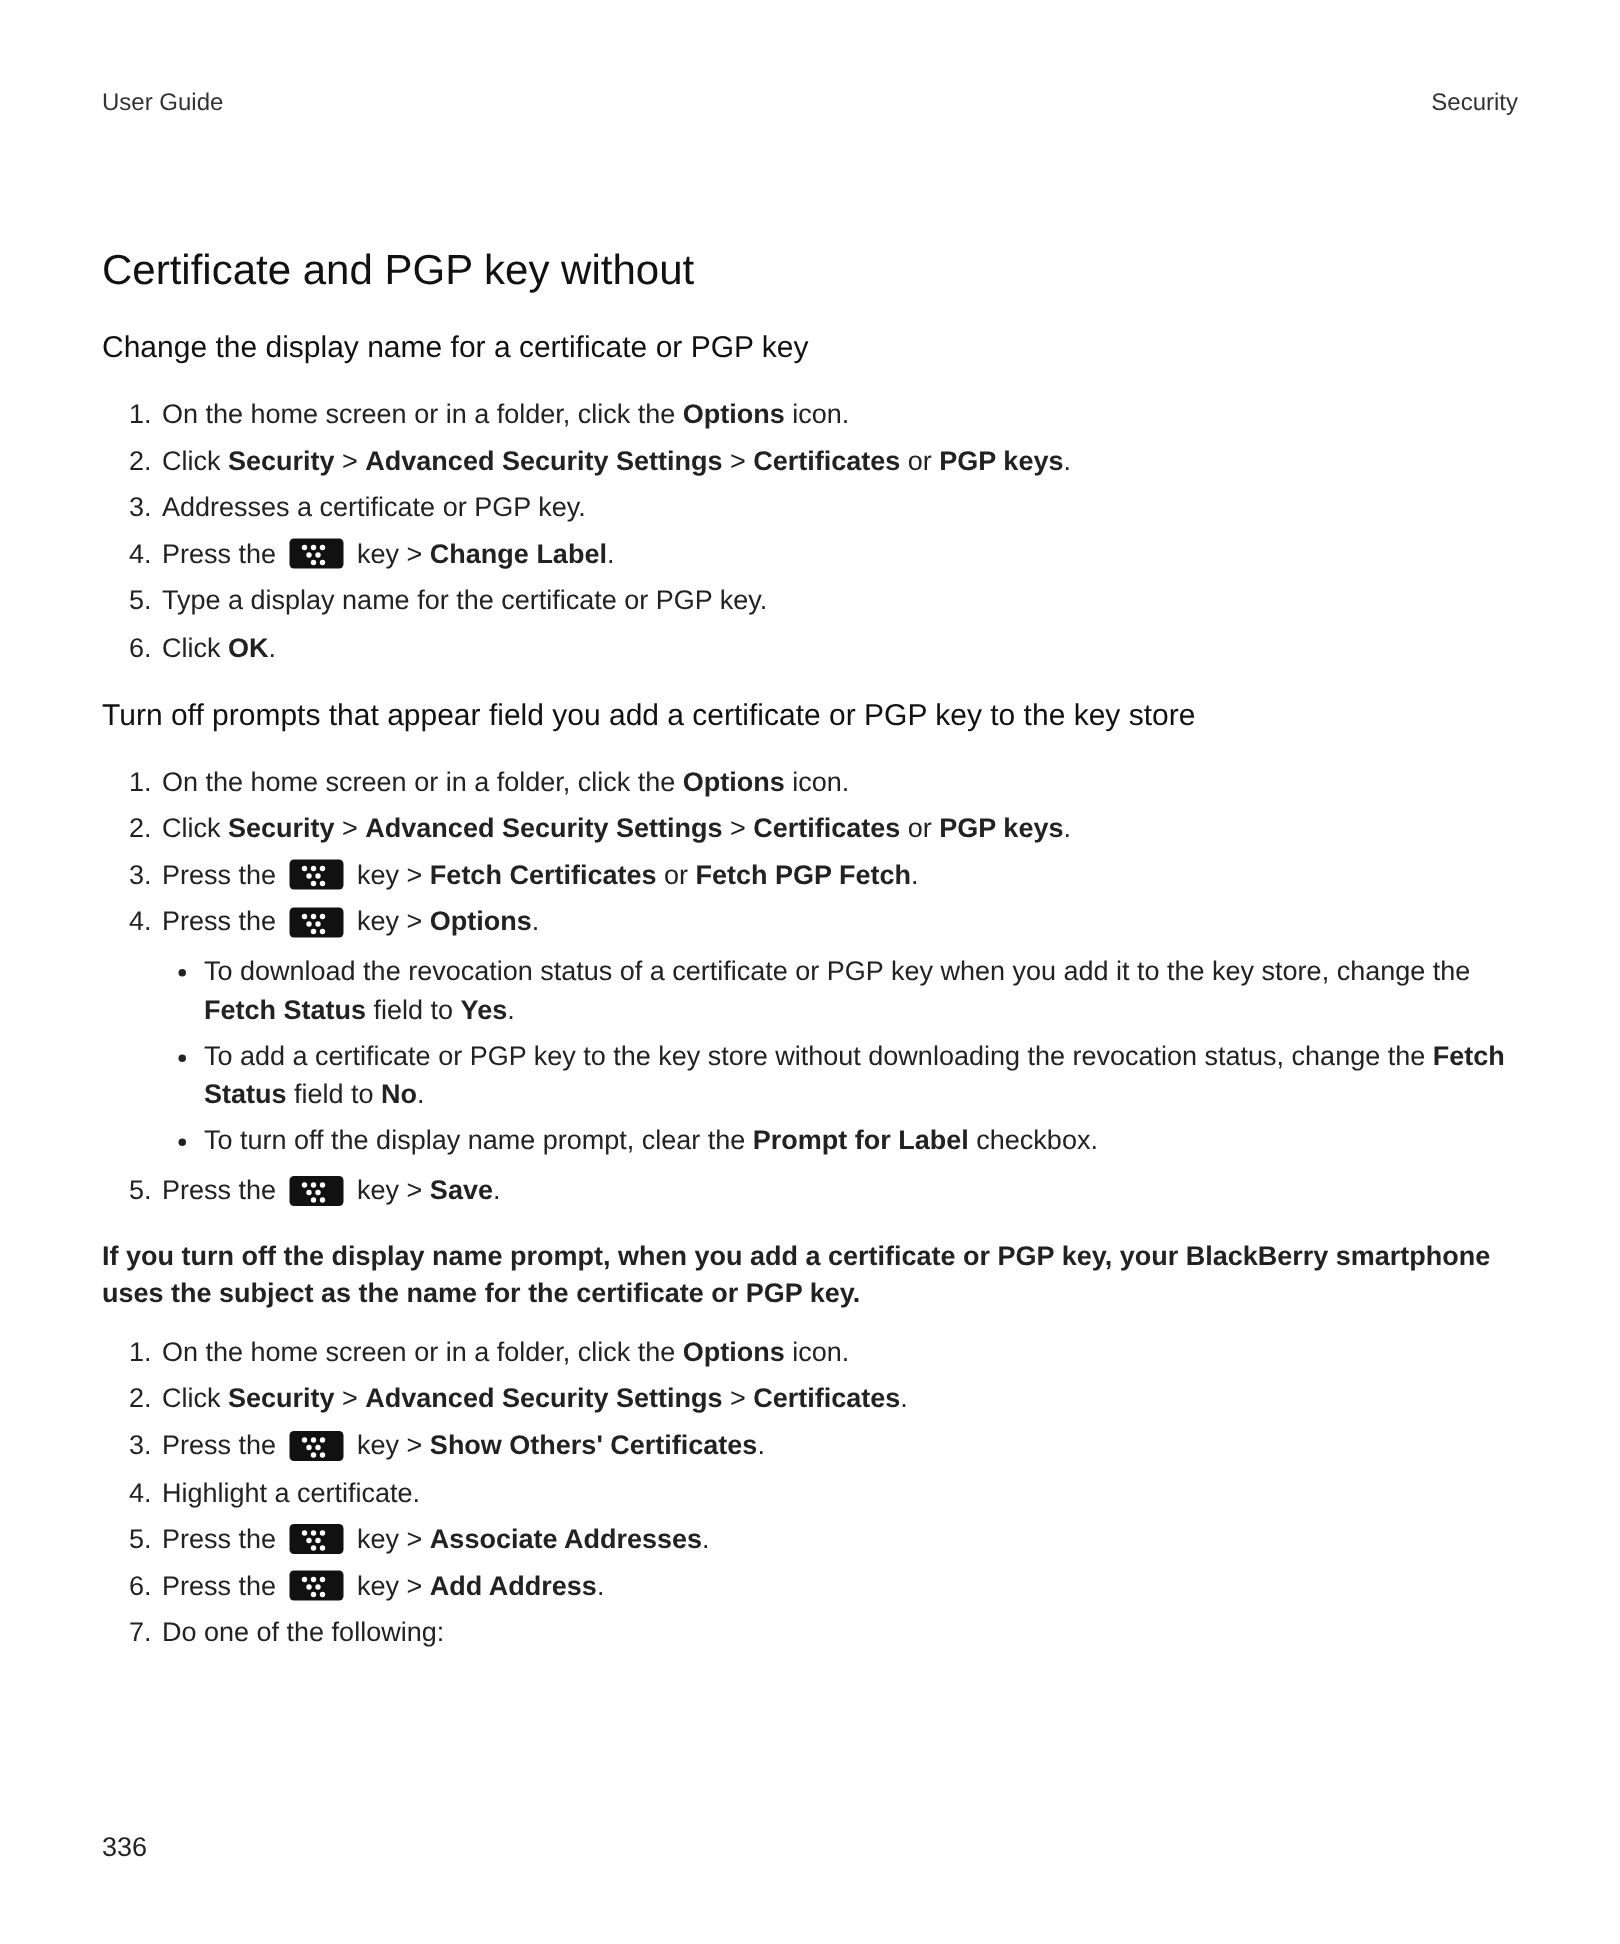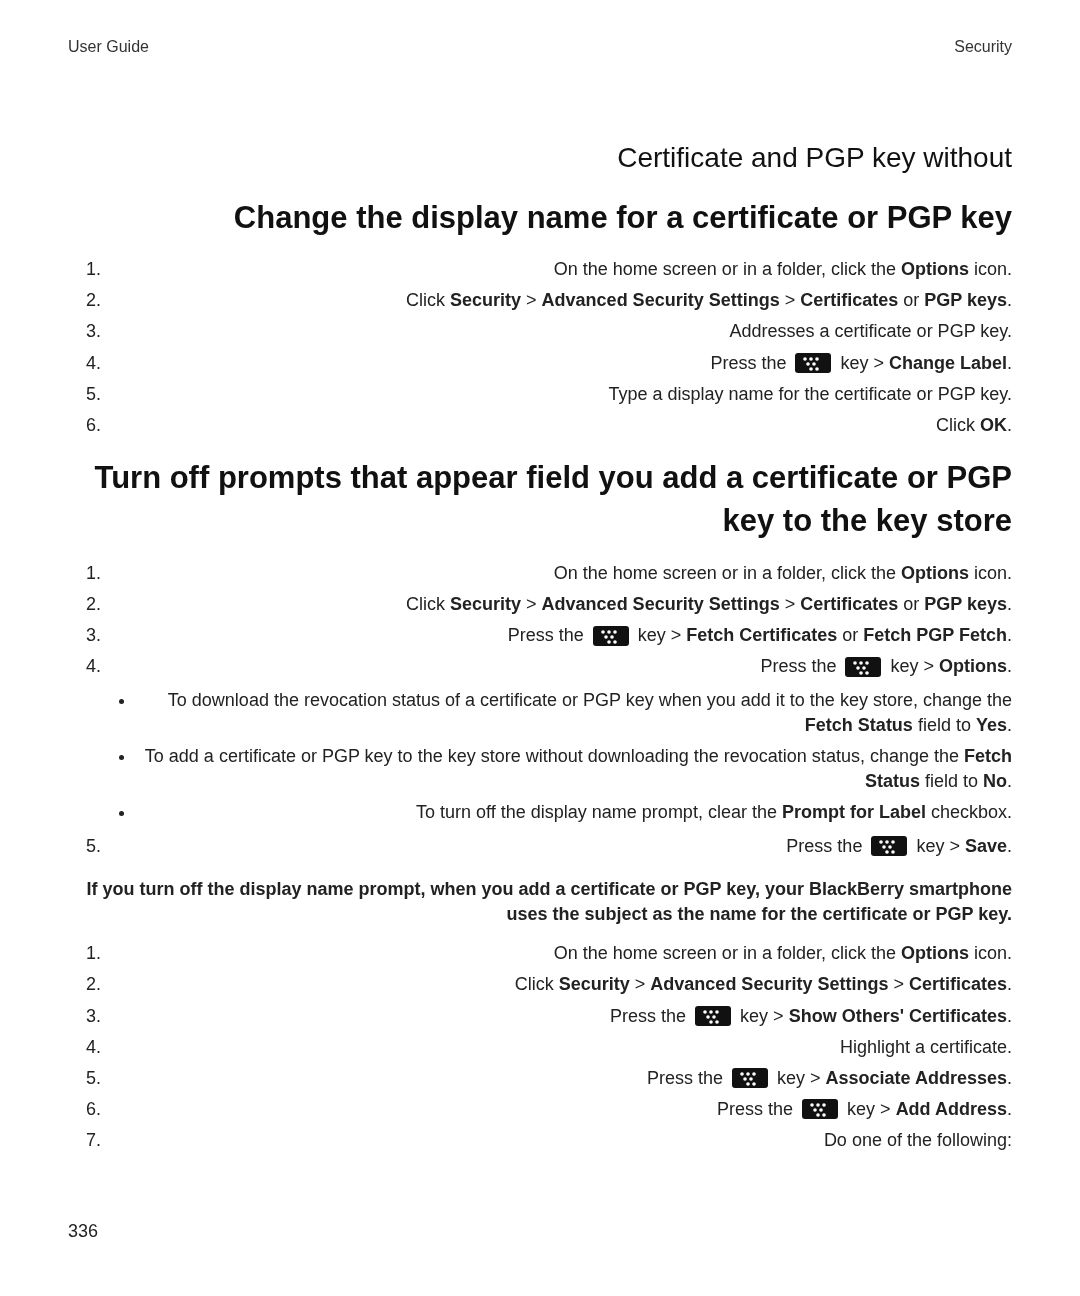--- a/index.html
+++ b/index.html
@@ -8,40 +8,39 @@
     background: #fff;
     font-family: "Helvetica Neue", Helvetica, Arial, sans-serif;
     color: #222;
     font-size: 18px;
     line-height: 1.4;
   }
   .page {
     width: 1080px;
     min-height: 1296px;
     box-sizing: border-box;
-    padding: 36px 68px 50px 68px;
+    padding: 58px 68px 50px 68px;
     position: relative;
-    text-align: right;
   }
   .header-row {
     display: flex;
     justify-content: space-between;
     font-size: 16px;
     color: #333;
     margin-bottom: 80px;
   }
   h2.section-title {
     font-size: 28px;
     font-weight: 400;
     margin: 0 0 18px 0;
     color: #111;
   }
   h2.section-subtitle {
-    font-size: 31px;
-    font-weight: 700;
+    font-size: 20px;
+    font-weight: 400;
     margin: 10px 0 18px 0;
     color: #111;
   }
   ol.steps {
     margin: 0 0 18px 0;
     padding-left: 38px;
   }
   ol.steps > li {
     margin-bottom: 6px;
     padding-left: 2px;

